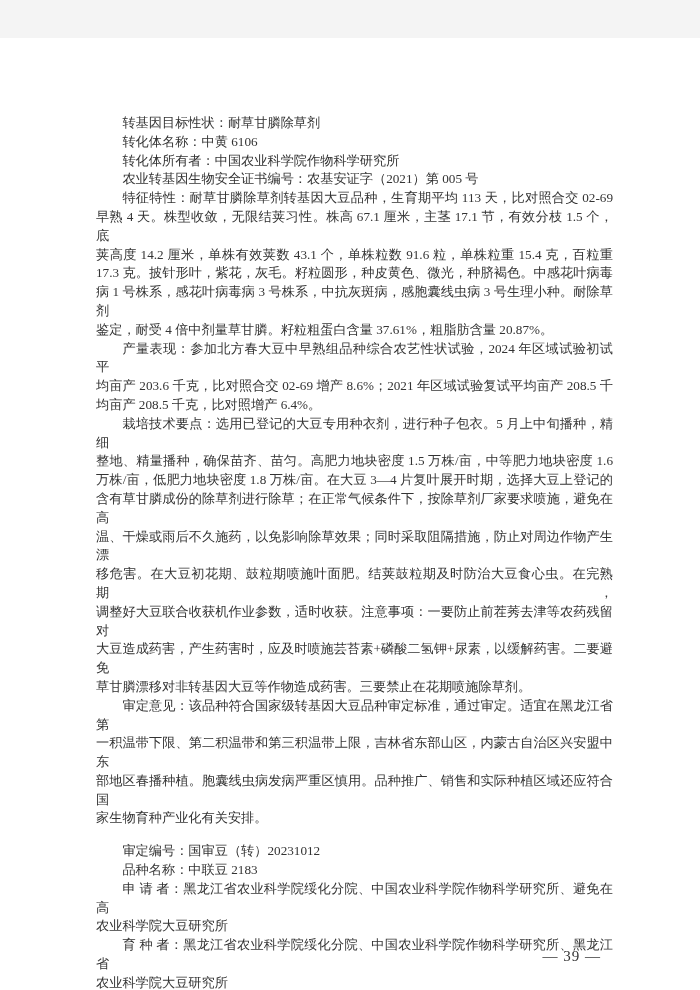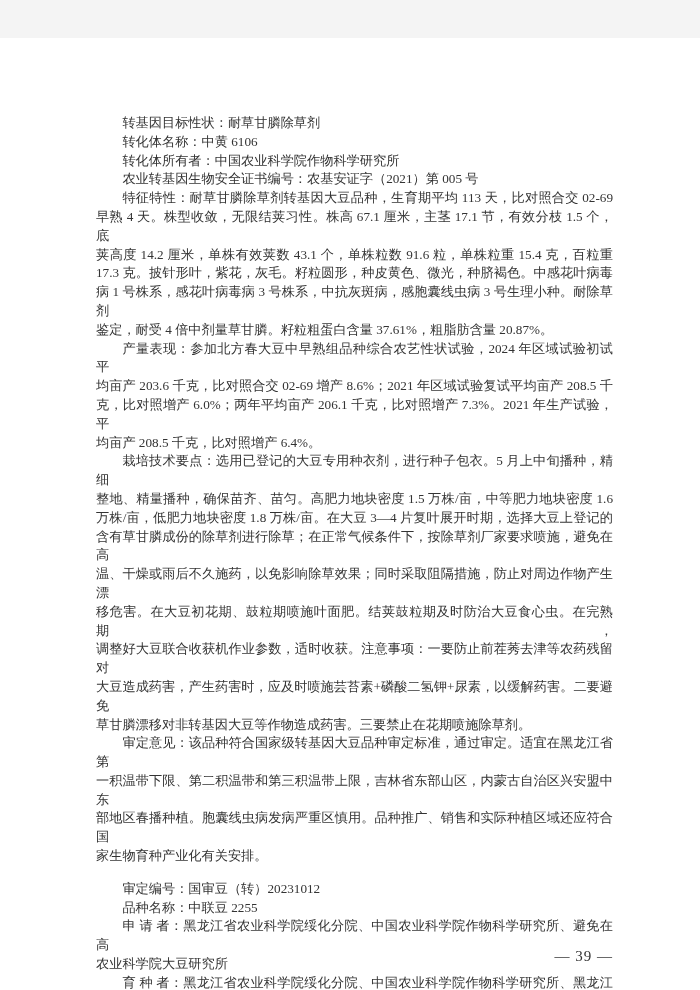--- a/index.html
+++ b/index.html
@@ -33,21 +33,21 @@
   }
   .line.fill {
     text-align: justify;
     text-align-last: justify;
   }
   .line.first { text-indent: 2em; }
   .section.gap { margin-top: 14px; }
   .page-footer {
     position: absolute;
     top: 908px;
-    left: 96px;
+    left: 84px;
     width: 517px;
     text-align: right;
     font-size: 15px;
     line-height: 20px;
     color: #333333;
     letter-spacing: 1px;
   }
 </style>
 </head>
 <body>
@@ -71,21 +71,20 @@
           <div class="line first fill">特征特性：耐草甘膦除草剂转基因大豆品种，生育期平均 113 天，比对照合交 02-69</div>
           <div class="line fill">早熟 4 天。株型收敛，无限结荚习性。株高 67.1 厘米，主茎 17.1 节，有效分枝 1.5 个，底</div>
           <div class="line fill">荚高度 14.2 厘米，单株有效荚数 43.1 个，单株粒数 91.6 粒，单株粒重 15.4 克，百粒重</div>
           <div class="line fill">17.3 克。披针形叶，紫花，灰毛。籽粒圆形，种皮黄色、微光，种脐褐色。中感花叶病毒</div>
           <div class="line fill">病 1 号株系，感花叶病毒病 3 号株系，中抗灰斑病，感胞囊线虫病 3 号生理小种。耐除草剂</div>
           <div class="line">鉴定，耐受 4 倍中剂量草甘膦。籽粒粗蛋白含量 37.61%，粗脂肪含量 20.87%。</div>
         </div>
         <div class="para">
           <div class="line first fill">产量表现：参加北方春大豆中早熟组品种综合农艺性状试验，2024 年区域试验初试平</div>
           <div class="line fill">均亩产 203.6 千克，比对照合交 02-69 增产 8.6%；2021 年区域试验复试平均亩产 208.5 千</div>
-          <div class="line fill">克，比对照增产 6.0%；两年平均亩产 206.1 千克，比对照增产 7.3%。2021 年生产试验，平</div>
           <div class="line">均亩产 208.5 千克，比对照增产 6.4%。</div>
         </div>
         <div class="para">
           <div class="line first fill">栽培技术要点：选用已登记的大豆专用种衣剂，进行种子包衣。5 月上中旬播种，精细</div>
           <div class="line fill">整地、精量播种，确保苗齐、苗匀。高肥力地块密度 1.5 万株/亩，中等肥力地块密度 1.6</div>
           <div class="line fill">万株/亩，低肥力地块密度 1.8 万株/亩。在大豆 3—4 片复叶展开时期，选择大豆上登记的</div>
           <div class="line fill">含有草甘膦成份的除草剂进行除草；在正常气候条件下，按除草剂厂家要求喷施，避免在高</div>
           <div class="line fill">温、干燥或雨后不久施药，以免影响除草效果；同时采取阻隔措施，防止对周边作物产生漂</div>
           <div class="line fill">移危害。在大豆初花期、鼓粒期喷施叶面肥。结荚鼓粒期及时防治大豆食心虫。在完熟期，</div>
           <div class="line fill">调整好大豆联合收获机作业参数，适时收获。注意事项：一要防止前茬莠去津等农药残留对</div>
@@ -97,21 +96,21 @@
           <div class="line fill">一积温带下限、第二积温带和第三积温带上限，吉林省东部山区，内蒙古自治区兴安盟中东</div>
           <div class="line fill">部地区春播种植。胞囊线虫病发病严重区慎用。品种推广、销售和实际种植区域还应符合国</div>
           <div class="line">家生物育种产业化有关安排。</div>
         </div>
       </div>
       <div class="section gap">
         <div class="para">
           <div class="line first">审定编号：国审豆（转）20231012</div>
         </div>
         <div class="para">
-          <div class="line first">品种名称：中联豆 2255</div>
+          <div class="line first">品种名称：中联豆 2183</div>
         </div>
         <div class="para">
           <div class="line first fill">申 请 者：黑龙江省农业科学院绥化分院、中国农业科学院作物科学研究所、避免在高</div>
           <div class="line">农业科学院大豆研究所</div>
         </div>
         <div class="para">
           <div class="line first fill">育 种 者：黑龙江省农业科学院绥化分院、中国农业科学院作物科学研究所、黑龙江省</div>
           <div class="line">农业科学院大豆研究所</div>
         </div>
       </div>

